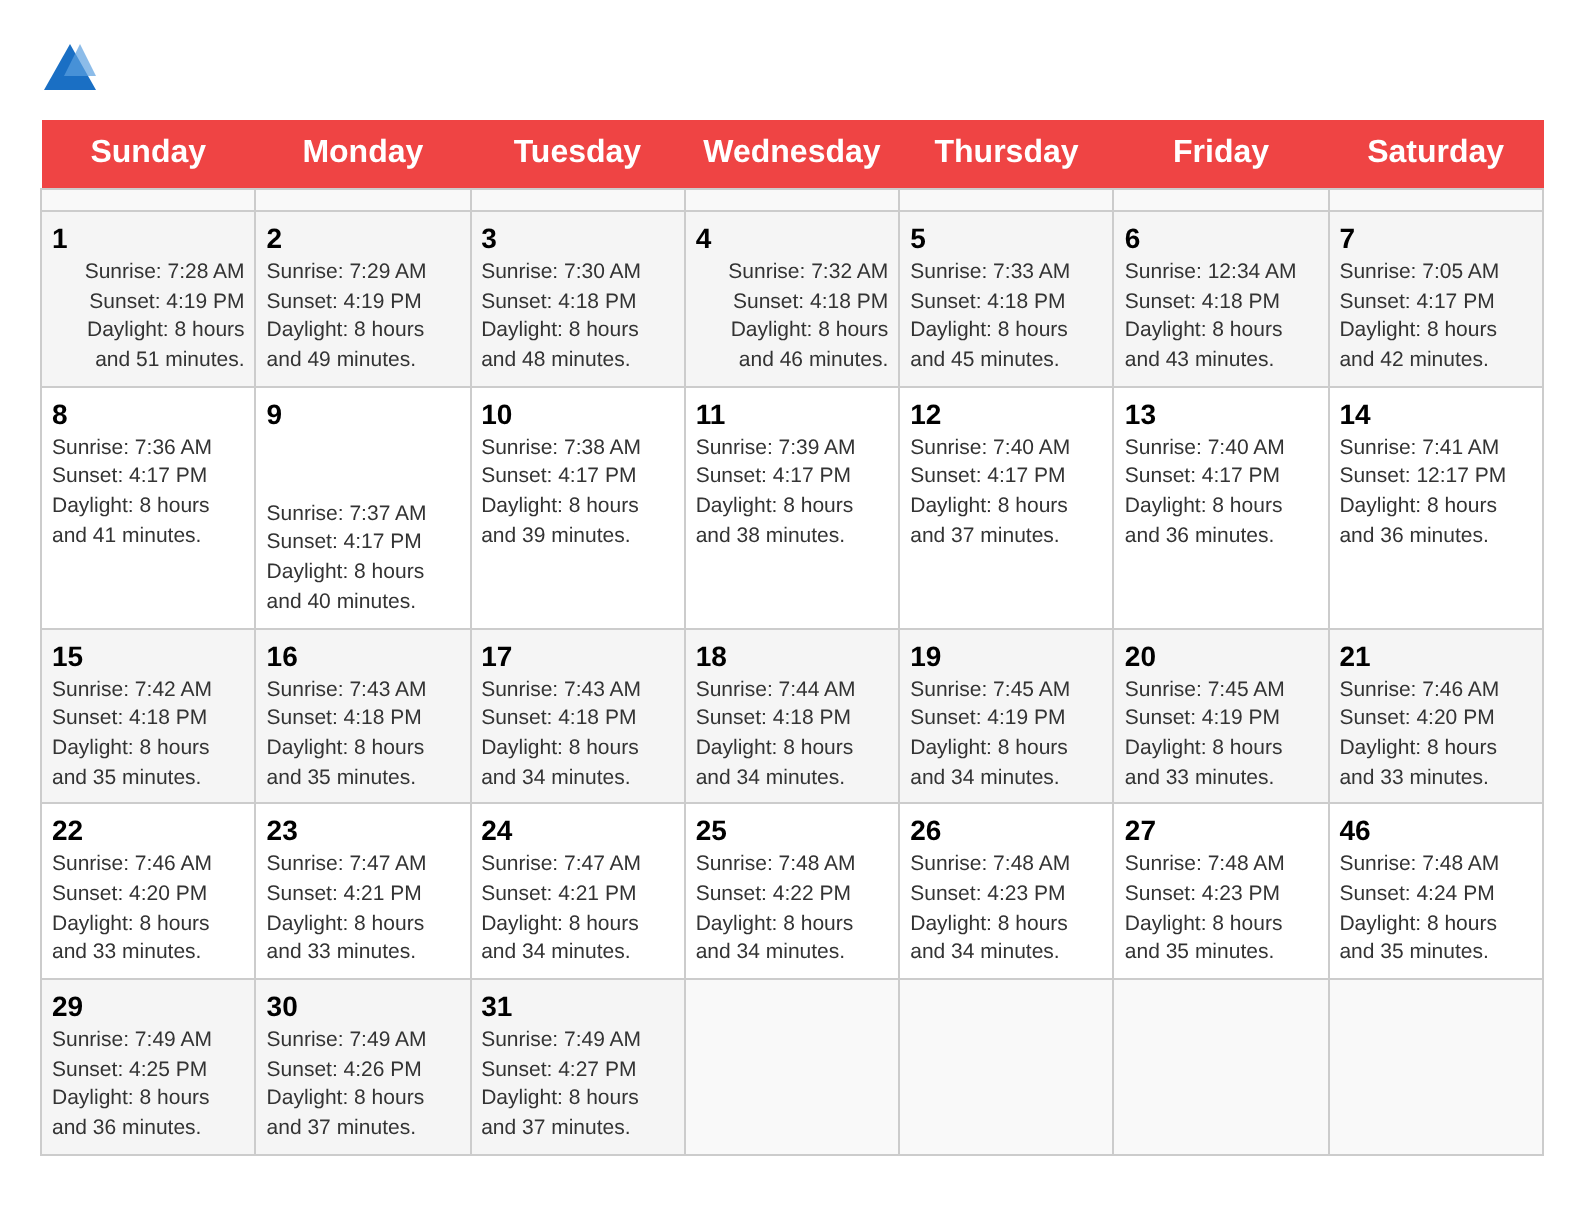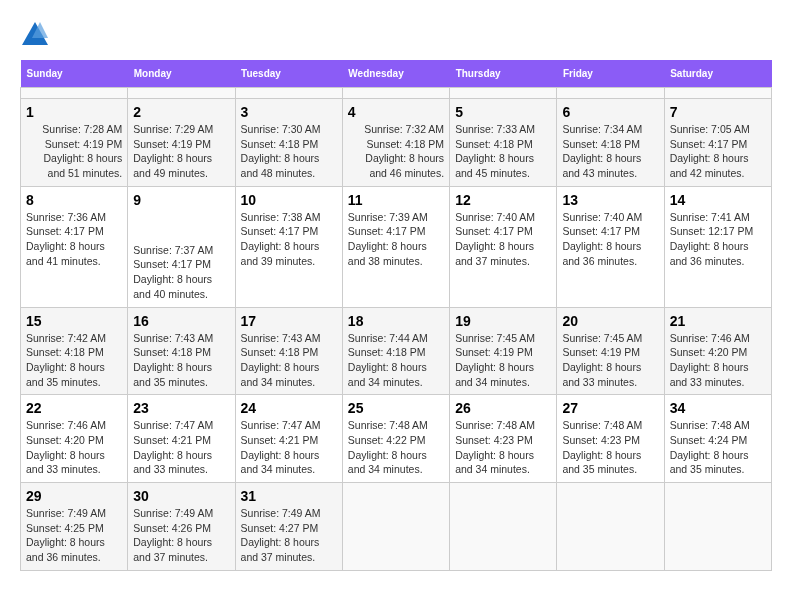--- a/index.html
+++ b/index.html
@@ -45,25 +45,25 @@
     .subtitle {
       font-size: 16px;
       color: #555;
     }
     table {
       width: 100%;
       border-collapse: collapse;
       font-size: 11px;
     }
     thead tr th {
-      background-color: #8b5cf6;
+      background-color: #ef4444;
       color: #fff;
       padding: 8px 6px;
-      text-align: left;
-      font-size: 10px;
+      text-align: center;
+      font-size: 16px;
       font-weight: bold;
     }
     tbody tr td {
       border: 1px solid #ccc;
       vertical-align: top;
       padding: 5px 5px;
       width: 14.28%;
       min-height: 80px;
       background: #fff;
     }
@@ -158,21 +158,21 @@
         </td>
         <td>
           <span class="day-num">5</span>
           <div class="day-detail" style="white-space: pre-line;">Sunrise: 7:33 AM
 Sunset: 4:18 PM
 Daylight: 8 hours
 and 45 minutes.</div>
         </td>
         <td>
           <span class="day-num">6</span>
-          <div class="day-detail" style="white-space: pre-line;">Sunrise: 7:34 AM
+          <div class="day-detail" style="white-space: pre-line;">Sunrise: 12:34 AM
 Sunset: 4:18 PM
 Daylight: 8 hours
 and 43 minutes.</div>
         </td>
         <td>
           <span class="day-num">7</span>
           <div class="day-detail" style="white-space: pre-line;">Sunrise: 7:05 AM
 Sunset: 4:17 PM
 Daylight: 8 hours
 and 42 minutes.</div>
@@ -317,21 +317,21 @@
 and 34 minutes.</div>
         </td>
         <td>
           <span class="day-num">27</span>
           <div class="day-detail" style="white-space: pre-line;">Sunrise: 7:48 AM
 Sunset: 4:23 PM
 Daylight: 8 hours
 and 35 minutes.</div>
         </td>
         <td>
-          <span class="day-num">34</span>
+          <span class="day-num">46</span>
           <div class="day-detail" style="white-space: pre-line;">Sunrise: 7:48 AM
 Sunset: 4:24 PM
 Daylight: 8 hours
 and 35 minutes.</div>
         </td>
       </tr>
       <tr>
         <td>
           <span class="day-num">29</span>
           <div class="day-detail" style="white-space: pre-line;">Sunrise: 7:49 AM

